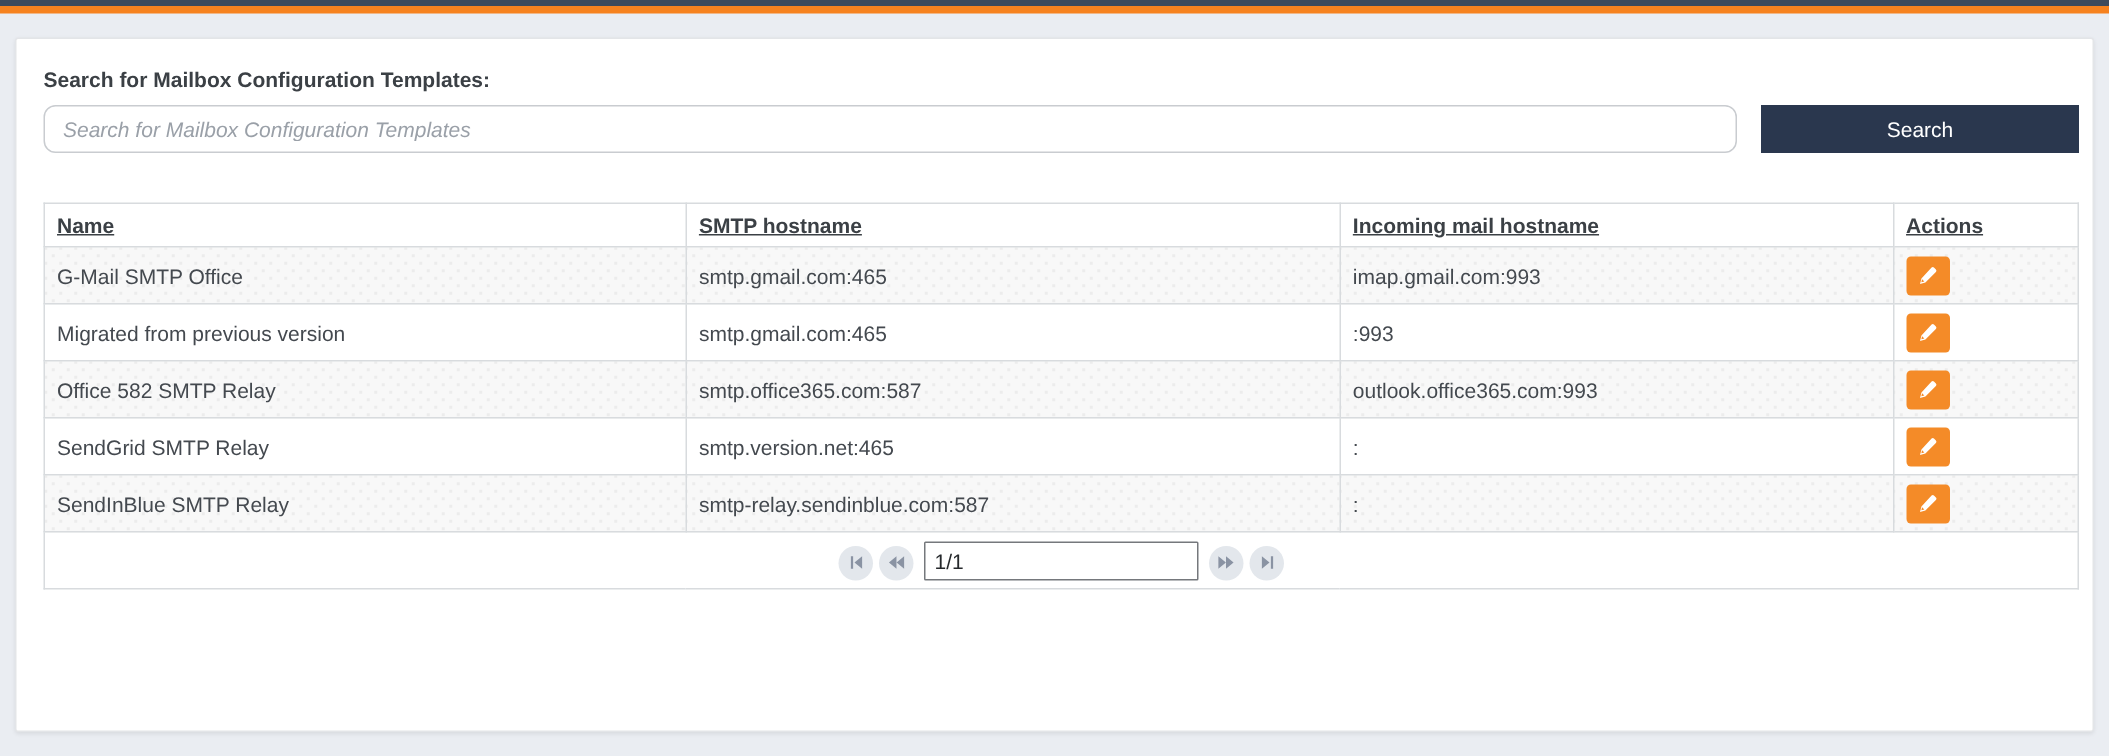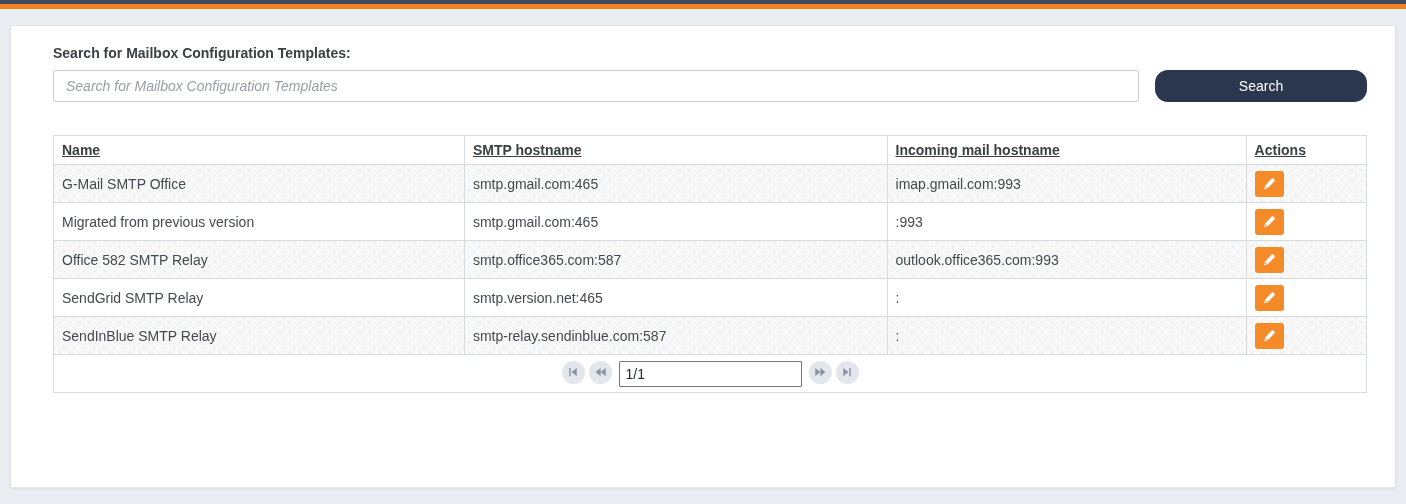--- a/index.html
+++ b/index.html
@@ -31,50 +31,50 @@
     background-size: 10px 10px;
     background-position: 0 0, 5px 5px;
   }
   .card-header {
     padding: 11px 20px;
     border-bottom: 1px solid #e0e2e4;
     font-size: 15px;
     font-weight: bold;
     color: #3b4045;
   }
-  .card-body { padding: 19px 28px 0 18px; margin-left: 24px; }
+  .card-body { padding: 19px 9px 0 18px; }
 
   
   .search-label {
     font-size: 14px;
     font-weight: bold;
     color: #3b4045;
     margin-bottom: 9px;
   }
   .search-row { display: flex; align-items: center; }
   .search-input {
     flex: 1;
     height: 32px;
     border: 1px solid #c9ccd0;
-    border-radius: 3px;
+    border-radius: 8px;
     padding: 0 12px;
     font-family: "Liberation Sans", sans-serif;
     font-size: 14px;
     color: #3b4045;
     outline: none;
   }
   .search-input::placeholder { color: #9aa0a8; font-style: italic; }
   .search-btn {
     width: 212px;
     height: 32px;
     margin-left: 16px;
     background: #2a374e;
     color: #ffffff;
     border: none;
-    border-radius: 13px;
+    border-radius: 0;
     font-family: "Liberation Sans", sans-serif;
     font-size: 14px;
     cursor: pointer;
   }
 
   
   table.templates {
     width: 100%;
     margin-top: 33px;
     border-collapse: collapse;
@@ -116,21 +116,21 @@
     align-items: center;
     justify-content: center;
     cursor: pointer;
   }
   .edit-btn svg { display: block; }
 
   
   .pager-cell { text-align: center; height: 38px; }
   .pager {
     display: flex;
-    align-items: flex-start;
+    align-items: flex-end;
     justify-content: center;
     gap: 4px;
   }
   .pager-btn {
     width: 23px;
     height: 23px;
     border-radius: 50%;
     border: none;
     background: #e3e7ec;
     display: flex;

